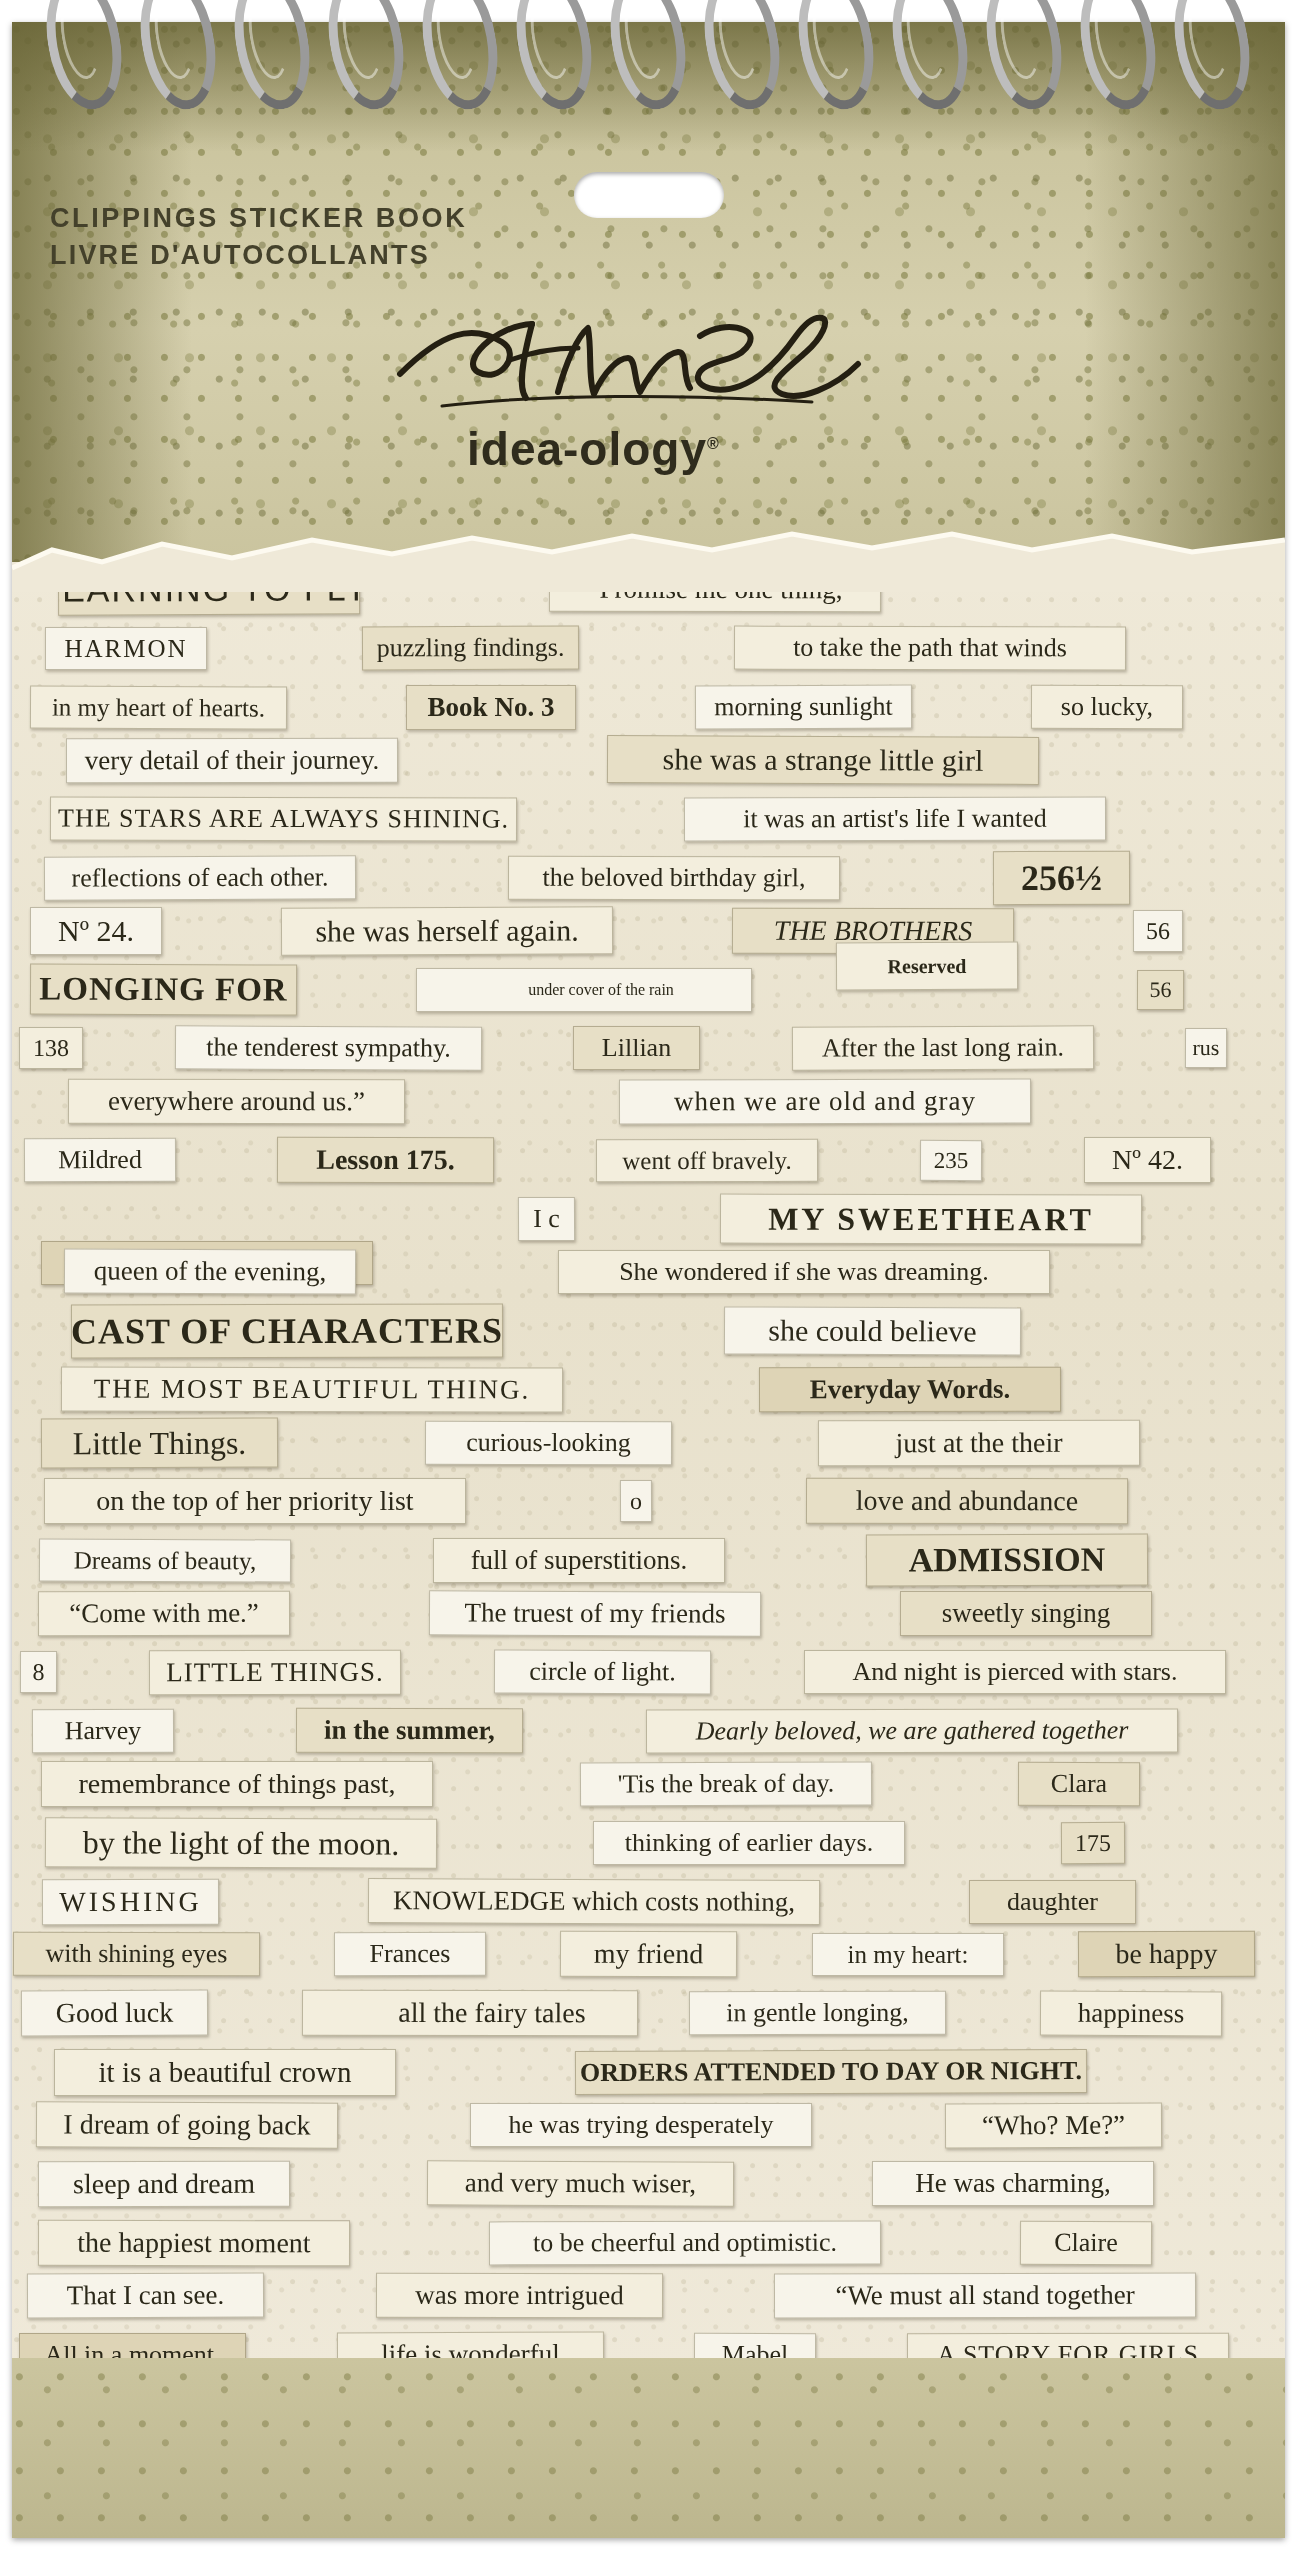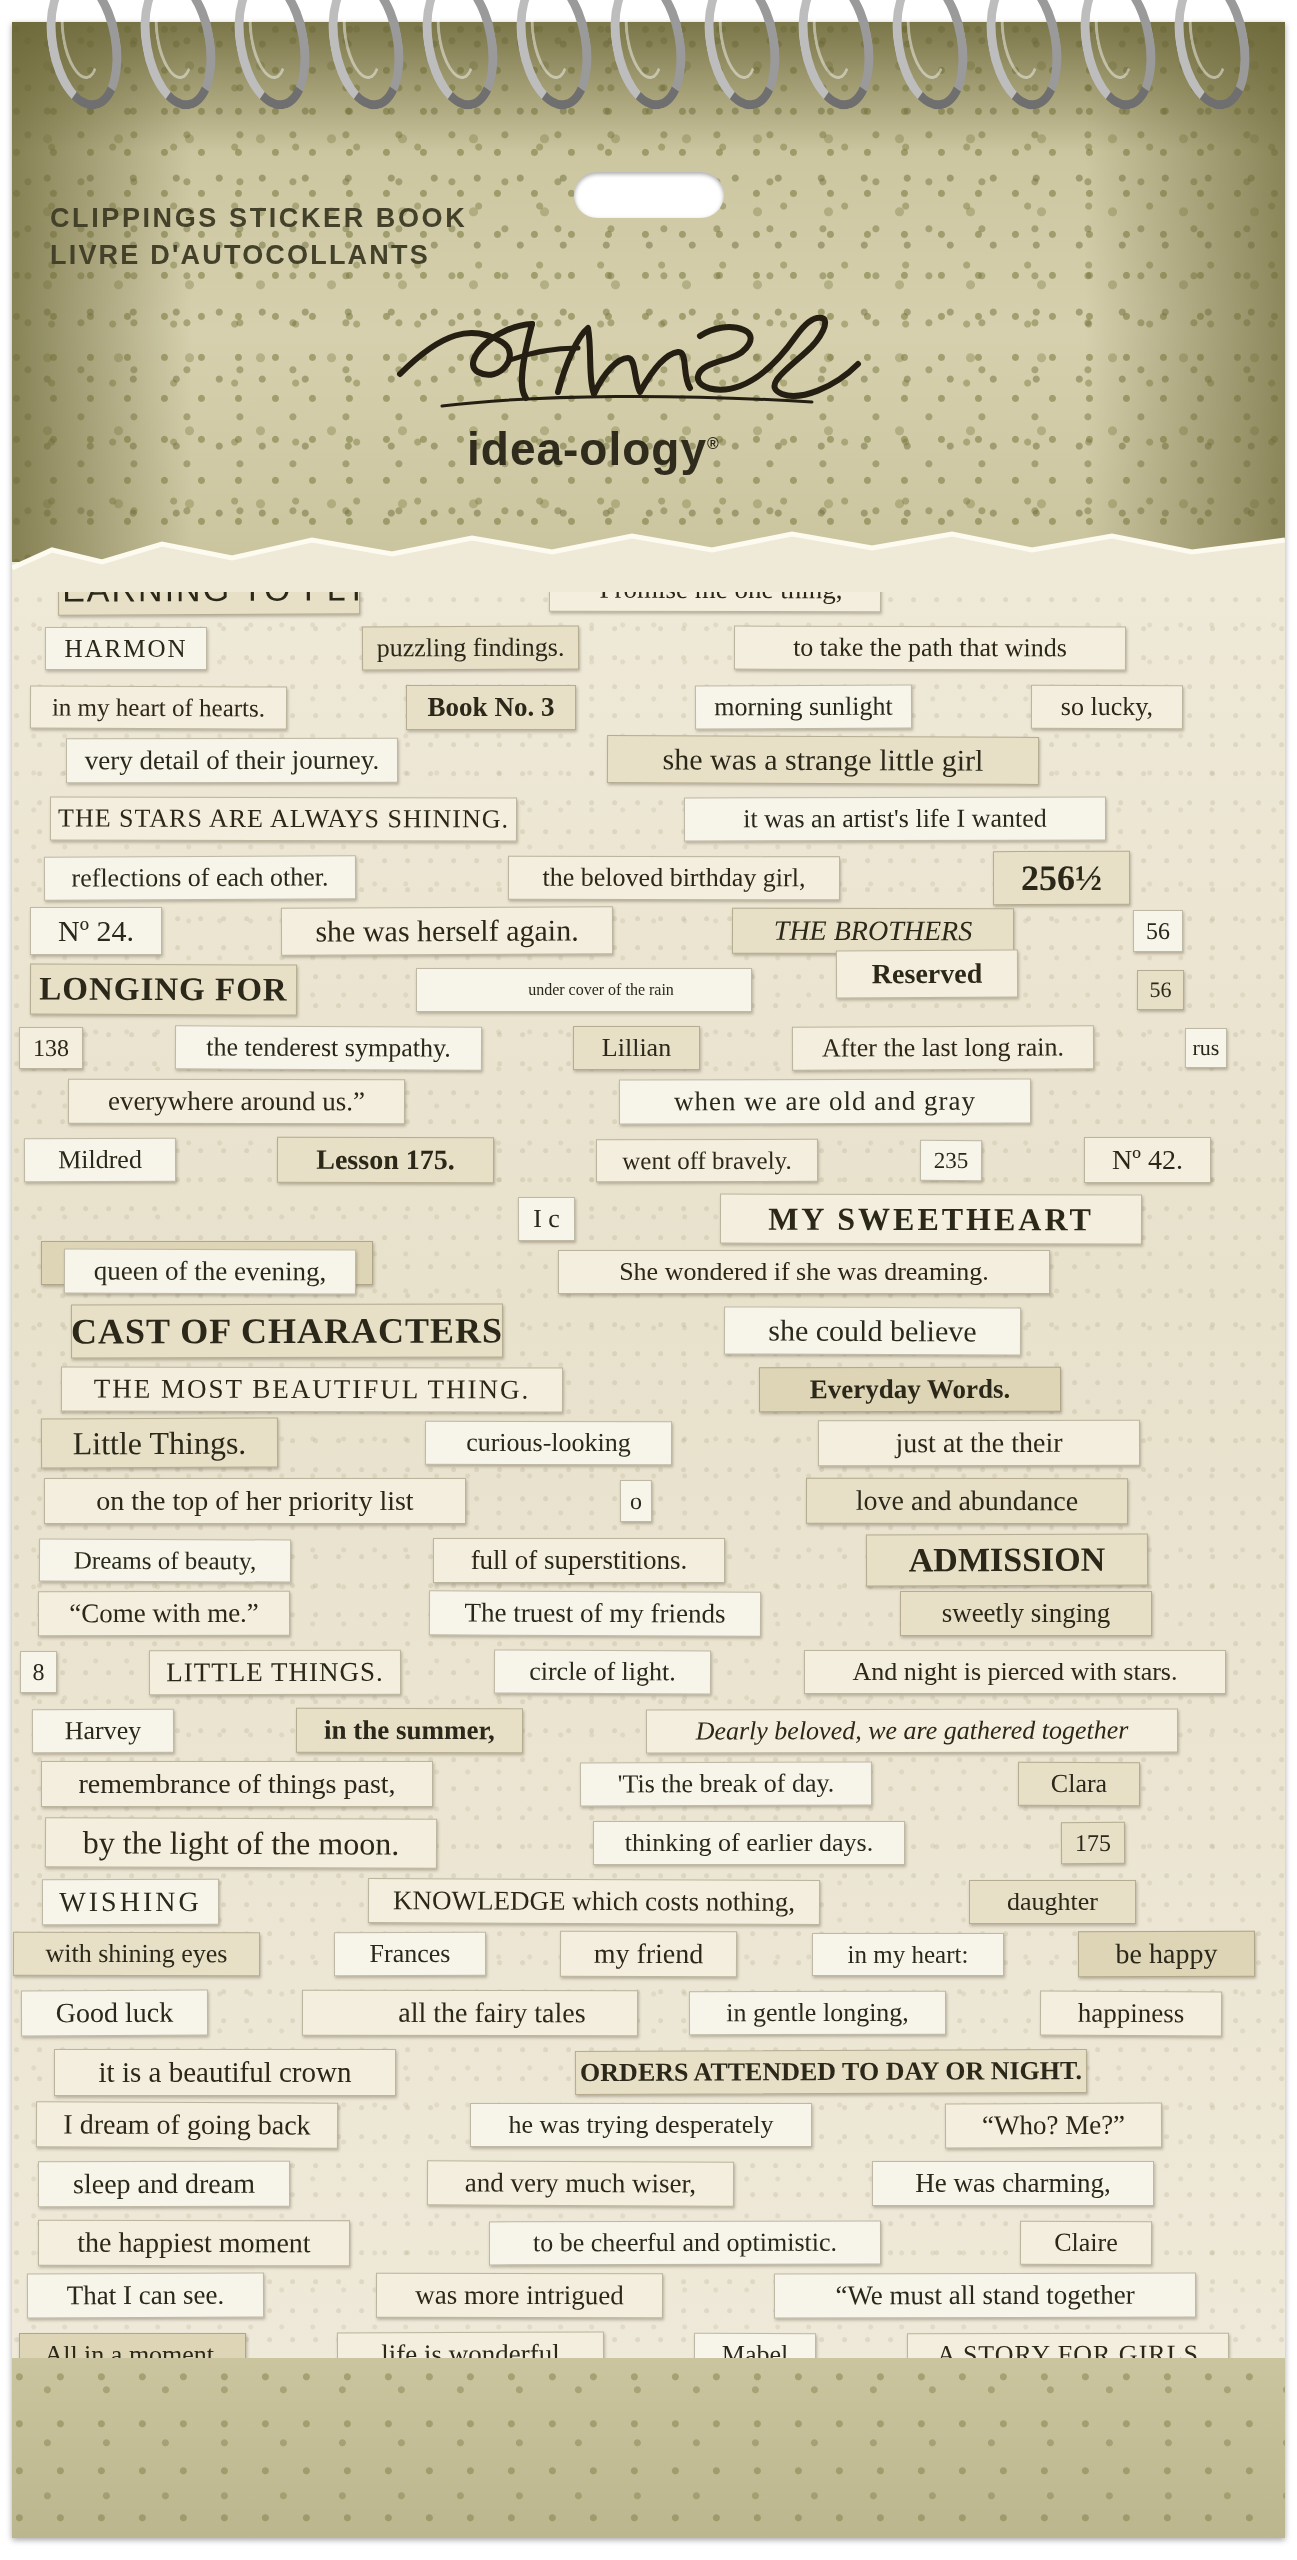--- a/index.html
+++ b/index.html
@@ -213,21 +213,21 @@
         </div>
         <div class="clip white" style="left: 1121px; top: 348px; width: 48px; height: 40px; font-size: 24px; line-height: 40px; transform: rotate(-0.12deg);">
           <span>56</span>
         </div>
         <div class="clip tan" style="left: 18px; top: 402px; width: 265px; height: 49px; font-size: 33px; line-height: 49px; letter-spacing: 1px; font-weight: 700; text-transform: uppercase; transform: rotate(0.24deg);">
           <span>LONGING FOR</span>
         </div>
         <div class="clip white" style="left: 404px; top: 406px; width: 300px; height: 42px; font-size: 16px; line-height: 42px; transform: rotate(0deg); padding-left: 34px;">
           <span>under cover of the rain</span>
         </div>
-        <div class="clip cream" style="left: 824px; top: 388px; width: 180px; height: 46px; font-size: 28px; line-height: 46px; font-weight: 700; transform: rotate(-0.24deg);">
+        <div class="clip cream" style="left: 824px; top: 380px; width: 180px; height: 46px; font-size: 20px; line-height: 46px; font-weight: 700; transform: rotate(-0.24deg);">
           <span>Reserved</span>
         </div>
         <div class="clip tan" style="left: 1125px; top: 408px; width: 45px; height: 38px; font-size: 22px; line-height: 38px; transform: rotate(0.12deg);">
           <span>56</span>
         </div>
         <div class="clip cream" style="left: 7px; top: 465px; width: 62px; height: 40px; font-size: 24px; line-height: 40px; transform: rotate(-0.12deg);">
           <span>138</span>
         </div>
         <div class="clip white" style="left: 163px; top: 464px; width: 305px; height: 42px; font-size: 26px; line-height: 42px; transform: rotate(0.24deg);">
           <span>the tenderest sympathy.</span>

